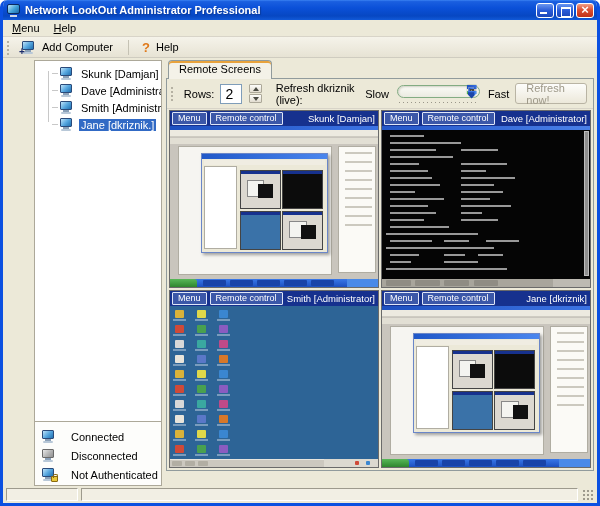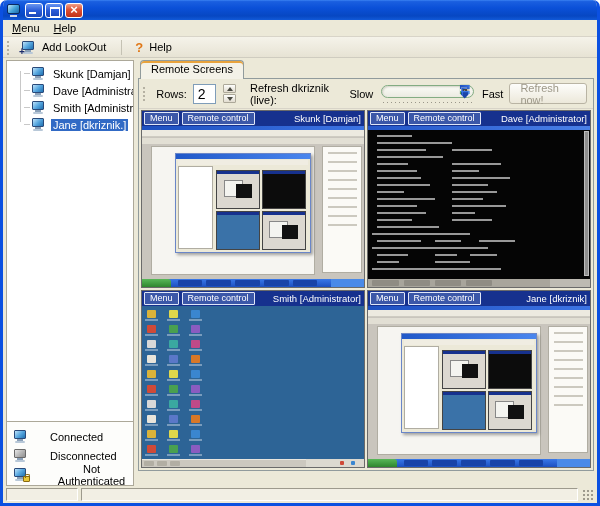--- a/index.html
+++ b/index.html
@@ -60,31 +60,31 @@
   .pc-icon.gray .scr { background:linear-gradient(135deg,#e8e8e8 0%,#b8b8b8 50%,#909090 100%); border-color:#6a6a6a; }
   .pc-icon .plus { position:absolute; left:-2px; bottom:-1px; width:7px; height:7px; color:#1a2a6a;
     font-size:10px; font-weight:bold; line-height:7px; }
   .pc-icon .lock { position:absolute; right:-1px; bottom:-1px; width:7px; height:6px; background:#e8c83a;
     border:1px solid #8a6a10; border-radius:1px; }
   .pc-icon .lock::before { content:""; position:absolute; left:1px; top:-3px; width:3px; height:3px;
     border:1px solid #8a6a10; border-bottom:none; border-radius:2px 2px 0 0; }
   .help-icon { color:#e07818; font-weight:bold; font-size:13px; width:10px; text-align:center; }
 
   
-  .main { flex:1; display:flex; padding:2px 3px 0 3px; min-height:0; }
+  .main { flex:1; display:flex; padding:2px 3px 0 3px; min-height:0;margin-left:28px; }
   .left-col { width:128px; flex:0 0 128px; display:flex; flex-direction:column;
     background:#fff; border:1px solid #aca899; }
   .tree { flex:1; position:relative; padding:4px 0 0 4px; overflow:hidden; }
   .tree-vline { position:absolute; left:13px; top:10px; height:51px; border-left:1px solid #c8c8c8; }
   .tree-item { position:relative; display:flex; align-items:center; gap:4px; height:17px; padding-left:20px; }
   .tree-item::before { content:""; position:absolute; left:13px; top:8px; width:6px; border-top:1px solid #c8c8c8; }
   .tree-item .lbl { padding:0 2px; white-space:nowrap; }
   .tree-item.selected .lbl { background:#316ac5; color:#fff; }
   .legend { flex:0 0 64px; border-top:1px solid #aca899; padding:5px 0 0 6px; background:#fdfdfb; }
-  .legend-row { display:flex; align-items:center; gap:21px; height:19px;text-align:center; }
+  .legend-row { display:flex; align-items:center; gap:14px; height:19px; }
 
   .right-col { flex:1; display:flex; flex-direction:column; margin-left:4px; min-width:0; }
   .tab-strip { height:18px; flex:0 0 18px; display:flex; padding-left:2px; }
   .tab { position:relative; z-index:2; margin-bottom:-1px; padding:2px 10px 0;
     background:#f4f2e8; border:1px solid #919b9c; border-bottom:none; border-radius:4px 4px 0 0;
     box-shadow:inset 0 2px 0 #e8a33d; font-size:11px; }
   .content-panel { flex:1; border:1px solid #919b9c; background:#ece9d8; display:flex; flex-direction:column;
     margin-bottom:15px; min-height:0; }
 
   
@@ -134,20 +134,21 @@
 </head>
 <body>
 
 <div class="window">
 
   <div class="titlebar">
     <div class="app-icon">
         <div class="scr"></div>
         <div class="base"></div>
       </div>
+    <div class="title">Network LookOut Administrator Professional</div>
     <div class="winbtns">
       <div class="winbtn min"></div>
       <div class="winbtn max"></div>
       <div class="winbtn close"></div>
     </div>
   </div>
 
   <div class="menubar">
     <span class="menu-item">Menu</span>
     <span class="menu-item">Help</span>
@@ -155,21 +156,21 @@
 
   <div class="toolbar">
     <div class="grip-v"></div>
     <div class="tool-btn">
       <span class="pc-icon">
         <span class="scr"></span>
           <span class="base"></span>
           <span class="foot"></span>
           <span class="plus">+</span>
       </span>
-      <span>Add LookOut</span>
+      <span>Add Computer</span>
     </div>
     <div class="tool-sep"></div>
     <div class="tool-btn">
       <span class="help-icon">?</span>
       <span>Help</span>
     </div>
   </div>
 
   <div class="main">
 

